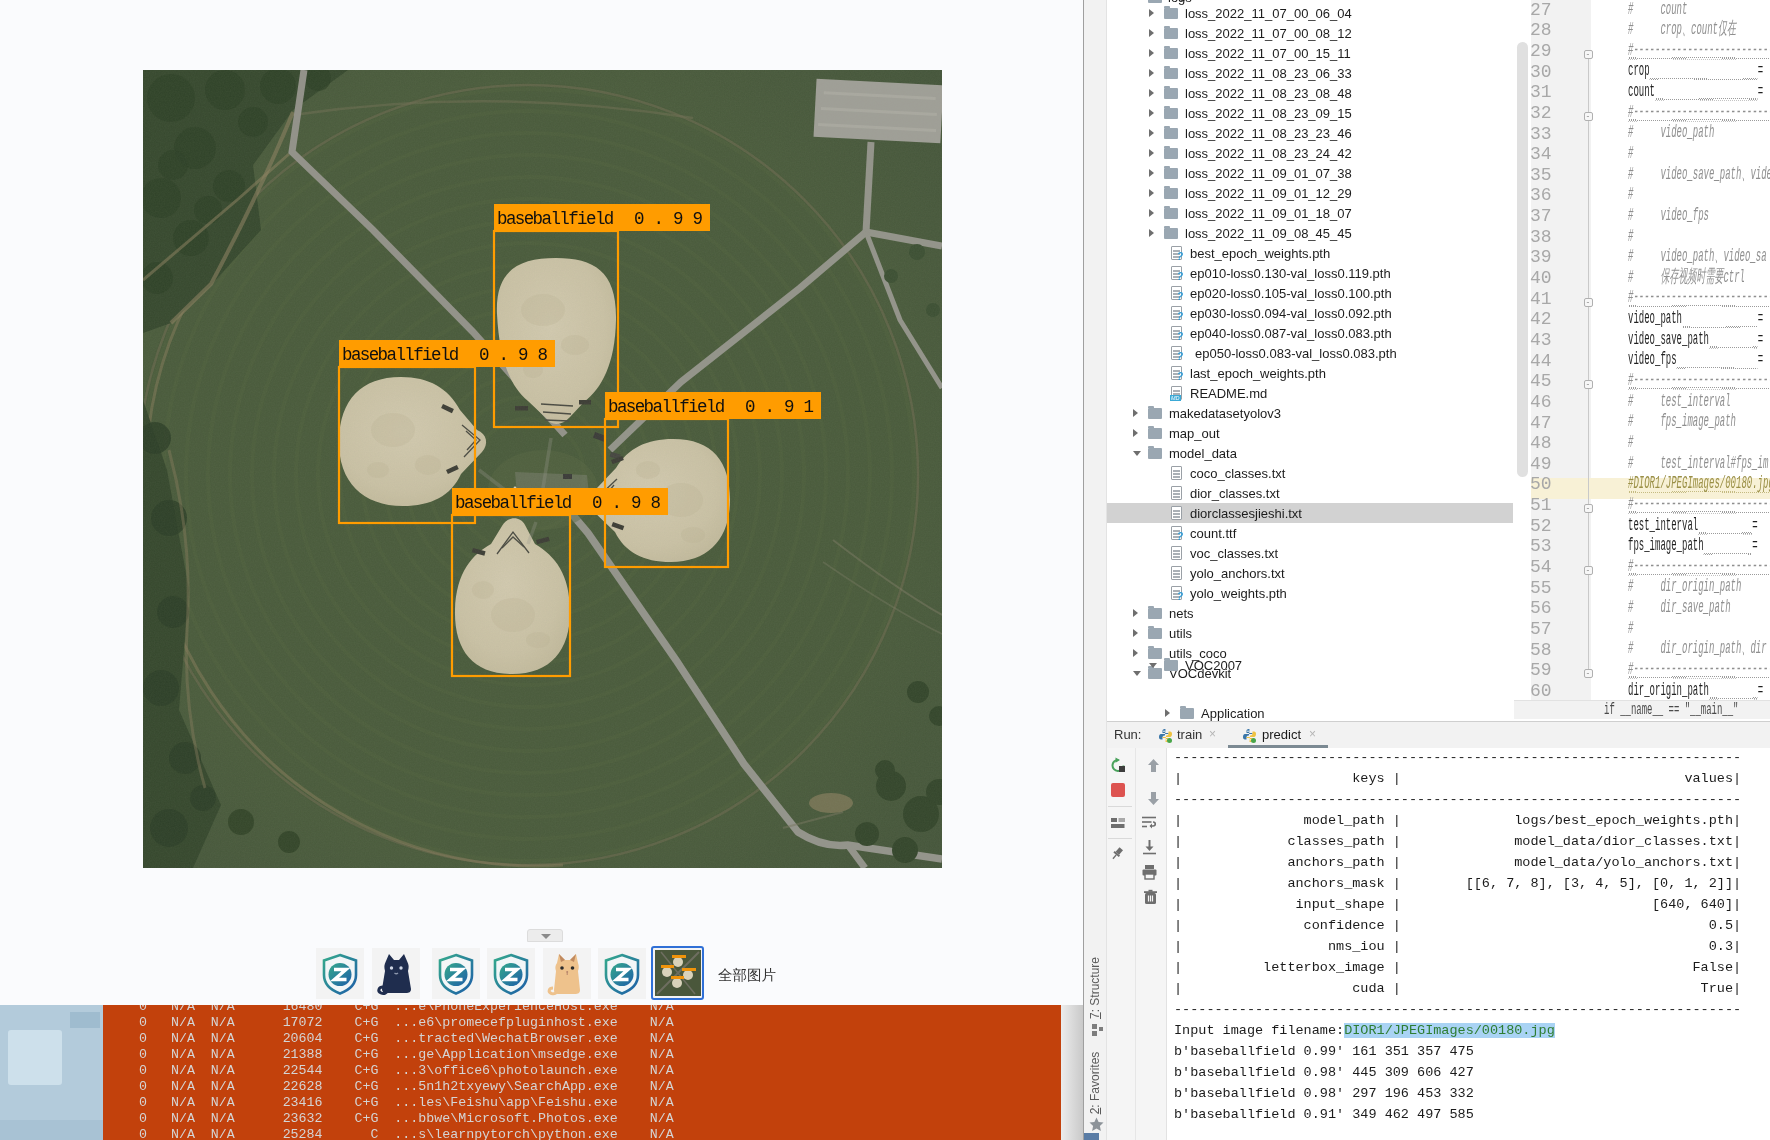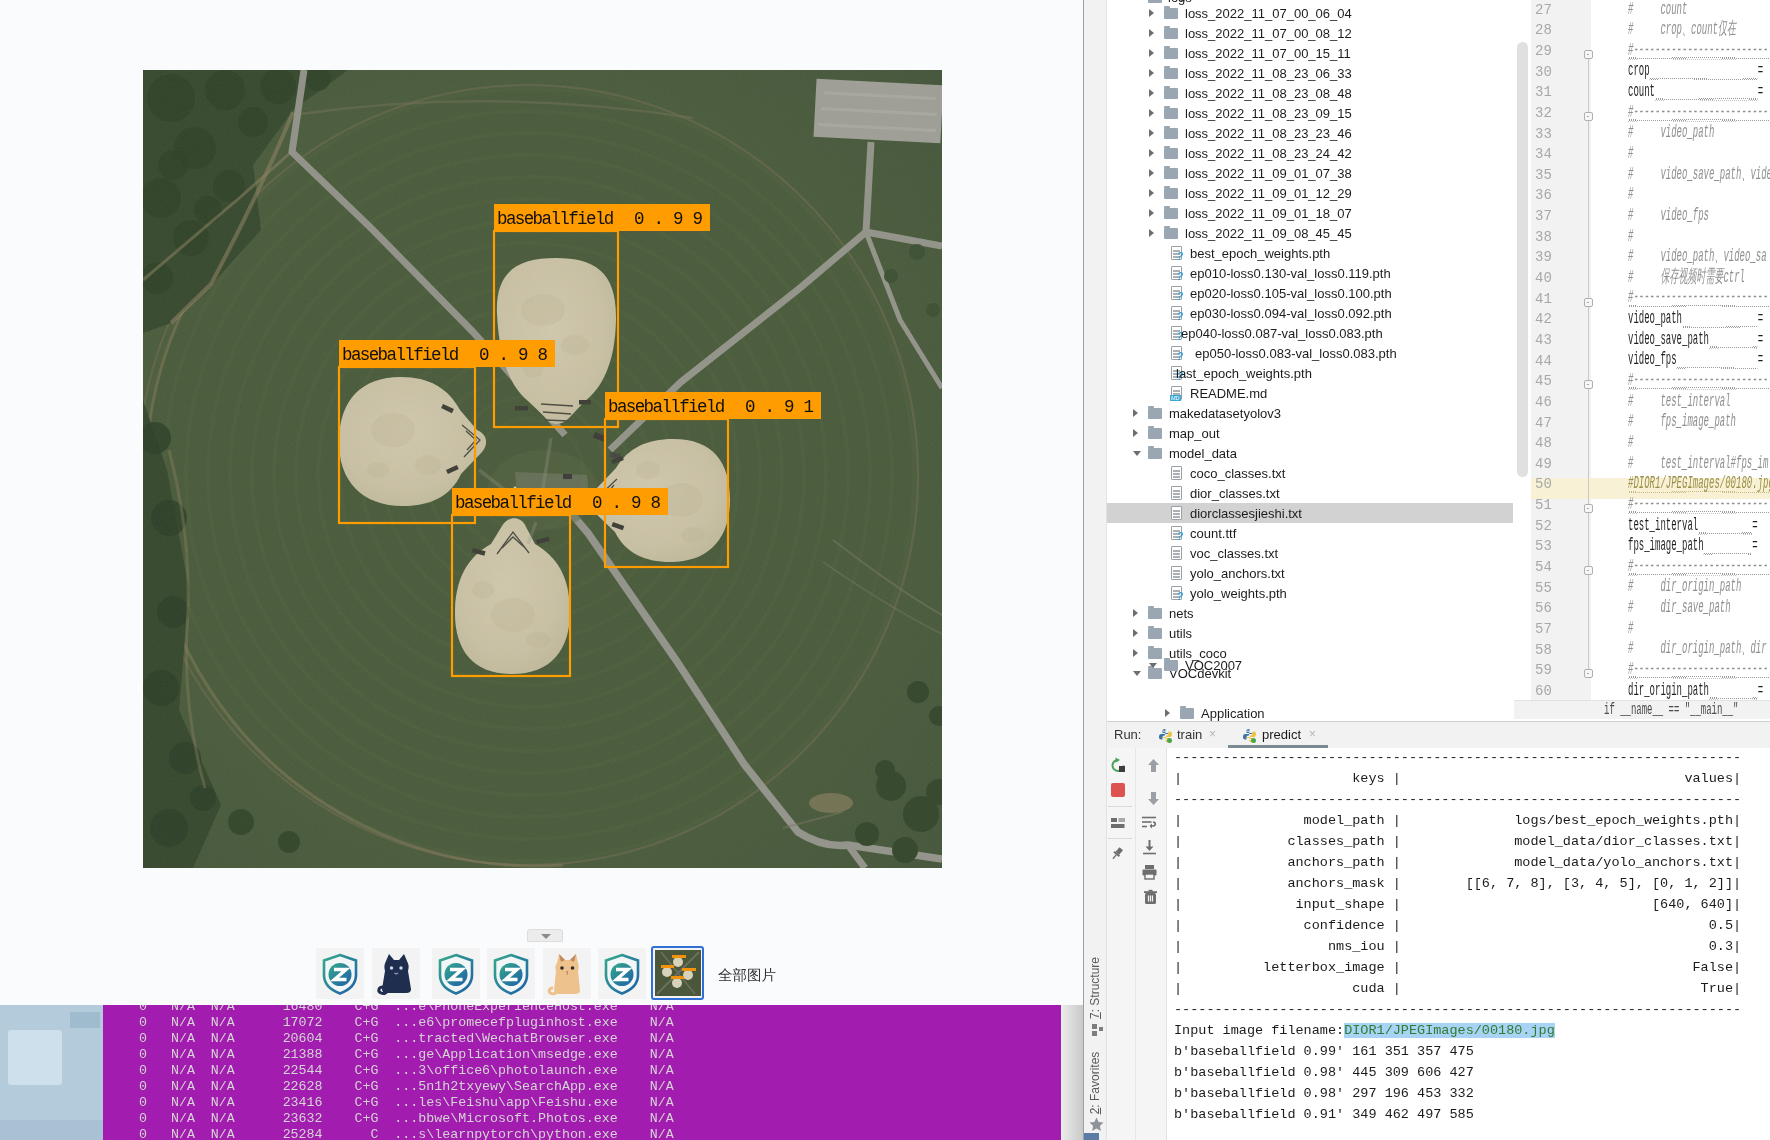--- a/index.html
+++ b/index.html
@@ -370,33 +370,33 @@
 <div class="trow" style="top:303px">
     <i class="fi fq" style="left:64px">
       <i></i>
     </i>
     <span class="lb" style="left:83px">ep030-loss0.094-val_loss0.092.pth</span>
   </div>
 <div class="trow" style="top:323px">
     <i class="fi fq" style="left:64px">
       <i></i>
     </i>
-    <span class="lb" style="left:74px">ep040-loss0.087-val_loss0.083.pth</span>
+    <span class="lb" style="left:83px">ep040-loss0.087-val_loss0.083.pth</span>
   </div>
 <div class="trow" style="top:343px">
     <i class="fi fq" style="left:64px">
       <i></i>
     </i>
     <span class="lb" style="left:88px">ep050-loss0.083-val_loss0.083.pth</span>
   </div>
 <div class="trow" style="top:363px">
     <i class="fi fq" style="left:64px">
       <i></i>
     </i>
-    <span class="lb" style="left:69px">last_epoch_weights.pth</span>
+    <span class="lb" style="left:83px">last_epoch_weights.pth</span>
   </div>
 <div class="trow" style="top:383px">
     <i class="fi fmd" style="left:64px">
       <i></i>
     </i>
     <span class="lb" style="left:83px">README.md</span>
   </div>
 <div class="trow" style="top:403px">
     <i class="chv" style="left:26px"></i>
     <i class="fo" style="left:41px"></i>
@@ -486,21 +486,21 @@
   </div>
 <div class="ab" style="left:1531px;top:477.7px;width:239px;height:21px;background:#f8f1d6"></div>
 <div class="ab" style="left:1588px;top:54px;width:1px;height:619px;background:#c9c9c9"></div>
 <div class="ab" style="left:1583.5px;top:49.8px;width:9px;height:9px;background:#f7f7f7;border:1px solid #b0b0b0;border-radius:2px;font:8px 'Liberation Mono';color:#7a7a7a;line-height:6px;text-align:center">-</div>
 <div class="ab" style="left:1583.5px;top:111.7px;width:9px;height:9px;background:#f7f7f7;border:1px solid #b0b0b0;border-radius:2px;font:8px 'Liberation Mono';color:#7a7a7a;line-height:6px;text-align:center">-</div>
 <div class="ab" style="left:1583.5px;top:297.5px;width:9px;height:9px;background:#f7f7f7;border:1px solid #b0b0b0;border-radius:2px;font:8px 'Liberation Mono';color:#7a7a7a;line-height:6px;text-align:center">-</div>
 <div class="ab" style="left:1583.5px;top:380.0px;width:9px;height:9px;background:#f7f7f7;border:1px solid #b0b0b0;border-radius:2px;font:8px 'Liberation Mono';color:#7a7a7a;line-height:6px;text-align:center">-</div>
 <div class="ab" style="left:1583.5px;top:503.9px;width:9px;height:9px;background:#f7f7f7;border:1px solid #b0b0b0;border-radius:2px;font:8px 'Liberation Mono';color:#7a7a7a;line-height:6px;text-align:center">-</div>
 <div class="ab" style="left:1583.5px;top:565.8px;width:9px;height:9px;background:#f7f7f7;border:1px solid #b0b0b0;border-radius:2px;font:8px 'Liberation Mono';color:#7a7a7a;line-height:6px;text-align:center">-</div>
 <div class="ab" style="left:1583.5px;top:669.0px;width:9px;height:9px;background:#f7f7f7;border:1px solid #b0b0b0;border-radius:2px;font:8px 'Liberation Mono';color:#7a7a7a;line-height:6px;text-align:center">-</div>
-<pre class="ab" style="left:1530px;top:-0.3px;width:27px;text-align:center;font-size:14px;line-height:20.64px;color:#a8a8a8">27
+<pre class="ab" style="left:1530px;top:-0.3px;width:27px;text-align:left;font-size:18px;line-height:20.64px;color:#a8a8a8">27
 28
 29
 30
 31
 32
 33
 34
 35
 36
 37
@@ -673,21 +673,21 @@
 <div class="ab" style="left:1095px;top:1083px;transform:translate(-50%,-50%) rotate(-90deg);white-space:nowrap;font-size:12px;color:#5a5a5a"><span style="text-decoration:underline">2</span>: Favorites</div>
 <svg class="ab" style="left:1089px;top:1117px" width="15" height="15" viewBox="0 0 15 15">
     <path d="M7.5,0.5 L9.6,5 L14.5,5.6 L10.9,9 L11.9,13.9 L7.5,11.4 L3.1,13.9 L4.1,9 L0.5,5.6 L5.4,5 Z" fill="#8d9399"></path>
   </svg>
 <div class="ab" style="left:1084px;top:1133px;width:15px;height:7px;background:#5a7ca5"></div>
 <div class="ab" style="left:0;top:1005px;width:103px;height:135px;background:#b3cbdb"></div>
 <div class="ab" style="left:8px;top:1030px;width:54px;height:55px;background:#cde0eb;border-radius:3px"></div>
 <div class="ab" style="left:0px;top:1120px;width:103px;height:20px;background:#a8c2d4"></div>
 <div class="ab" style="left:70px;top:1012px;width:30px;height:16px;background:#9fbccf"></div>
 <div class="ab" style="left:1061px;top:1005px;width:22px;height:135px;background:linear-gradient(to right,#ececec,#c9c9c9)"></div>
-<div class="ab" style="left:103px;top:1005px;width:958px;height:135px;background:#a21caf;overflow:hidden">
+<div class="ab" style="left:103px;top:1005px;width:958px;height:135px;background:#c2410c;overflow:hidden">
 <pre style="position:absolute;left:36px;top:-6px;font-size:13.3px;line-height:16px;color:#d4d4d4">0   N/A  N/A      16480    C+G  ...e\PhoneExperienceHost.exe    N/A
 0   N/A  N/A      17072    C+G  ...e6\promecefpluginhost.exe    N/A
 0   N/A  N/A      20604    C+G  ...tracted\WechatBrowser.exe    N/A
 0   N/A  N/A      21388    C+G  ...ge\Application\msedge.exe    N/A
 0   N/A  N/A      22544    C+G  ...3\office6\photolaunch.exe    N/A
 0   N/A  N/A      22628    C+G  ...5n1h2txyewy\SearchApp.exe    N/A
 0   N/A  N/A      23416    C+G  ...les\Feishu\app\Feishu.exe    N/A
 0   N/A  N/A      23632    C+G  ...bbwe\Microsoft.Photos.exe    N/A
 0   N/A  N/A      25284      C  ...s\learnpytorch\python.exe    N/A</pre>
 </div>

